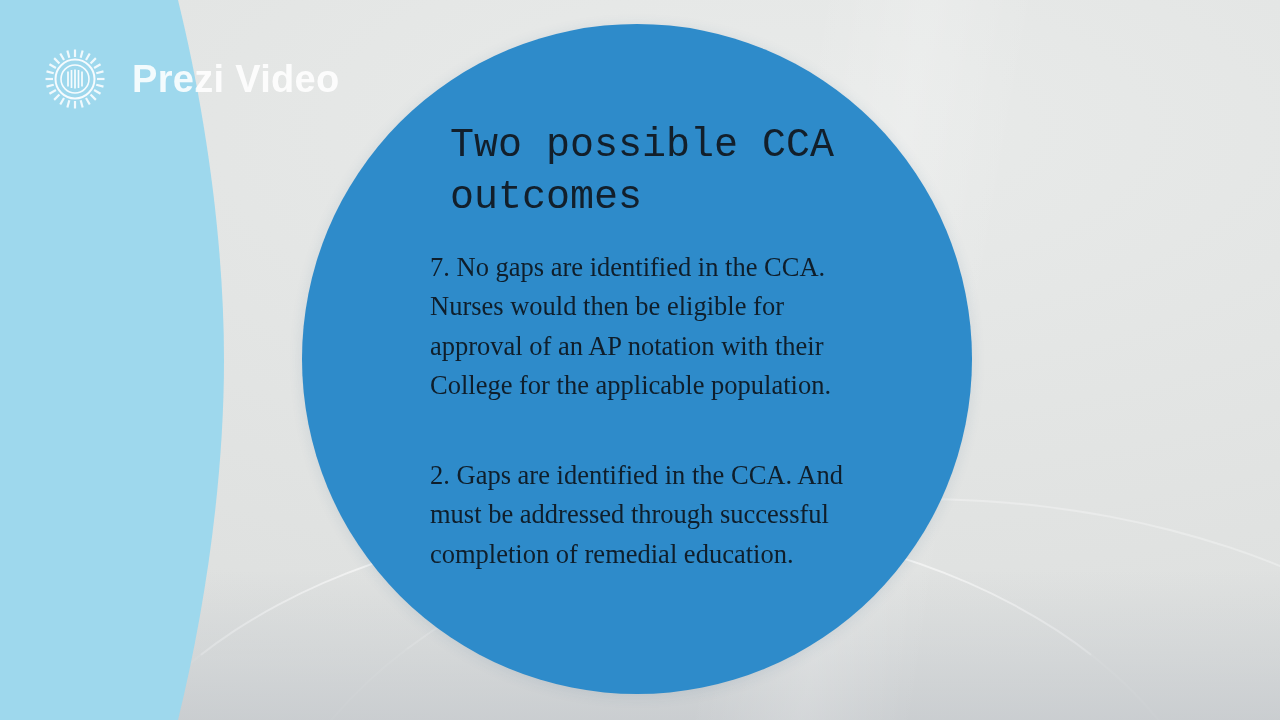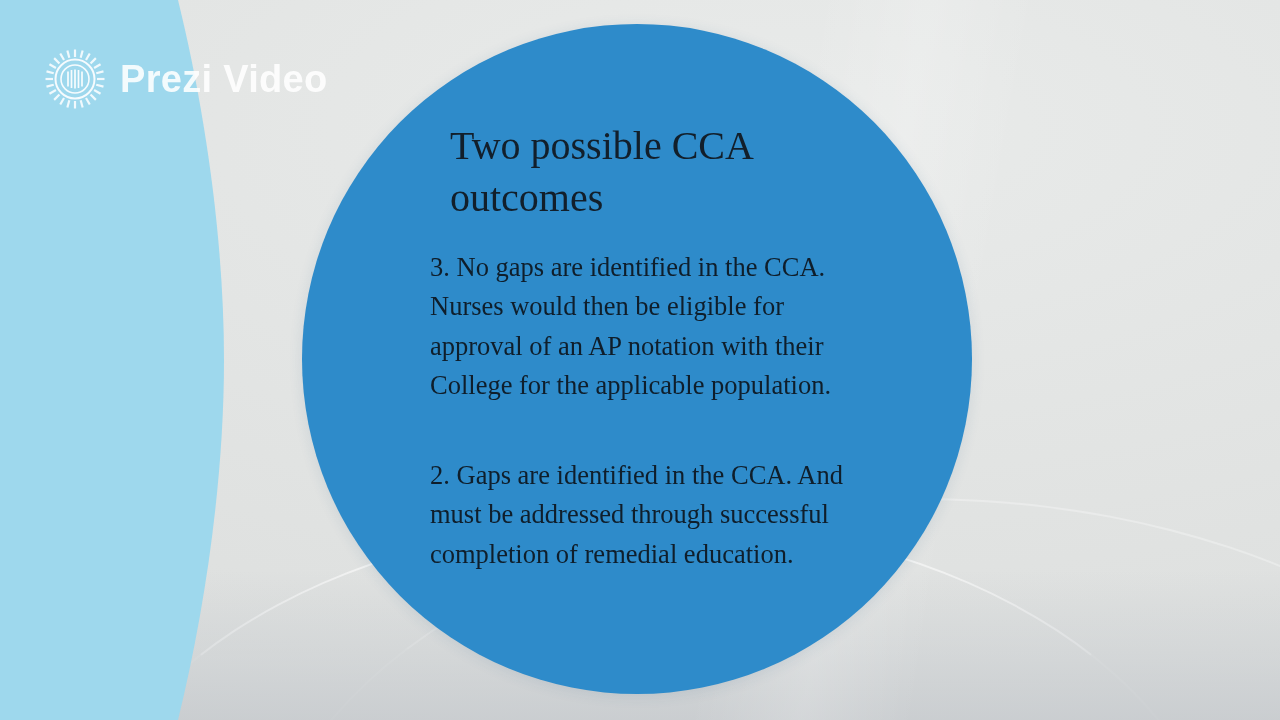--- a/index.html
+++ b/index.html
@@ -67,21 +67,21 @@
   }
   .left-panel svg { display: block; }
 
   
   .watermark {
     position: absolute;
     left: 44px;
     top: 48px;
     display: flex;
     align-items: center;
-    gap: 14px;
+    gap: 26px;
   }
   .wm-logo { width: 62px; height: 62px; display: block; }
   .wm-text {
     font-size: 38px;
     font-weight: bold;
     color: rgba(255,255,255,0.88);
     letter-spacing: 0.3px;
     line-height: 1;
     white-space: nowrap;
   }
@@ -98,21 +98,21 @@
     box-shadow: 0 2px 14px rgba(40,90,130,0.12);
   }
   .circle-content {
     position: absolute;
     left: 128px;
     top: 96px;
     width: 440px;
   }
   .slide-title {
     color: #121f2b;
-    font-family: Liberation Serif, serif;
+    font-family: Liberation Mono, monospace;
     font-size: 40px;
     font-weight: normal;
     line-height: 1.30;
     margin: 0 0 24px 0;
     padding-left: 20px;
   }
   .body-block {
     color: #0f1e2b;
     font-family: "Liberation Serif", serif;
     font-size: 26.5px;
@@ -180,18 +180,18 @@
           <line x1="38" y1="23.5" x2="38" y2="38.5"></line>
         </g>
       </svg>
     </span>
     <span class="wm-text">Prezi Video</span>
   </div>
 
   <div class="circle">
     <div class="circle-content">
       <h1 class="slide-title">Two possible CCA outcomes</h1>
-      <p class="body-block">3. No gaps are identified in the CCA. Nurses would then be eligible for approval of an AP notation with their College for the applicable population.</p>
+      <p class="body-block">7. No gaps are identified in the CCA. Nurses would then be eligible for approval of an AP notation with their College for the applicable population.</p>
       <p class="body-block">2. Gaps are identified in the CCA. And must be addressed through successful completion of remedial education.</p>
     </div>
   </div>
 
 </div>
 
 </body></html>

